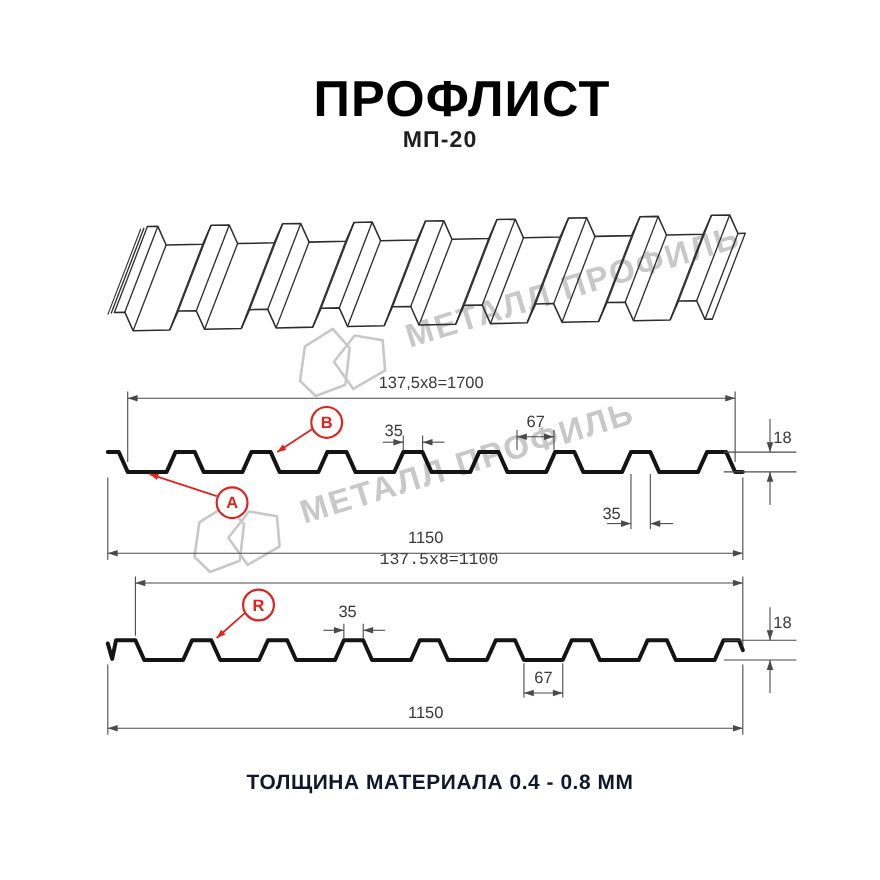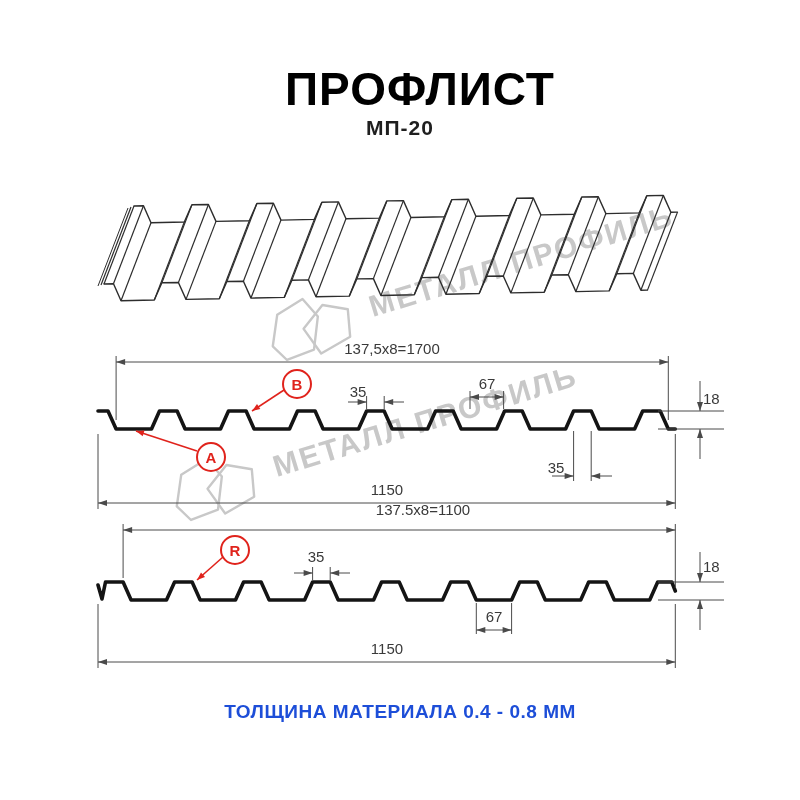--- a/index.html
+++ b/index.html
@@ -3,21 +3,21 @@
 <meta charset="utf-8">
 <style>
   html,body{margin:0;padding:0;background:#fff;}
   .page{position:relative;width:800px;height:800px;background:#fff;overflow:hidden;
         font-family:"Liberation Sans",sans-serif;}
   .title{position:absolute;left:400px;top:62px;transform:translateX(-50%);
          font-size:46px;font-weight:800;letter-spacing:1px;color:#000000;z-index:3;white-space:nowrap;margin-left:20px;}
   .subtitle{position:absolute;left:400px;top:116px;transform:translateX(-50%);
          font-size:21px;font-weight:600;letter-spacing:1px;color:#1f1f1f;z-index:3;text-align:right;}
   .footer{position:absolute;left:400px;top:701px;transform:translateX(-50%);
-         font-size:19px;font-weight:700;letter-spacing:.5px;color:#1d4ed8;z-index:3;white-space:nowrap;}
+         font-size:19px;font-weight:700;letter-spacing:.5px;color:#0f172a;z-index:3;white-space:nowrap;}
   .wm{position:absolute;display:flex;align-items:center;gap:14px;color:#c8c8c8;
       font-weight:700;font-size:30px;letter-spacing:2px;white-space:nowrap;z-index:1;
       transform:rotate(-17deg);transform-origin:40px 36px;}
   .wm svg{flex:0 0 auto;}
   .wm polygon{fill:none;stroke:#c8c8c8;stroke-width:2.5;stroke-linejoin:round;}
   #linework{position:absolute;left:0;top:0;z-index:2;}
   .dim{position:absolute;font-size:15px;color:#3a3a3a;white-space:nowrap;
        transform:translateX(-50%);z-index:3;}
   .dim.nc{transform:none;}
   .marker{position:absolute;width:26px;height:26px;border-radius:50%;
@@ -161,21 +161,21 @@
 
   <span class="dim" style="left:392px;top:340px;">137,5x8=1700</span>
   <span class="dim" style="left:358px;top:383px;">35</span>
   <span class="dim" style="left:487px;top:375px;">67</span>
   <span class="dim nc" style="left:703px;top:390px;">18</span>
   <span class="dim" style="left:556px;top:459px;">35</span>
   <span class="dim" style="left:387px;top:481px;">1150</span>
   <span class="marker" style="left: 196px; top: 442px; border: 2px solid rgb(224, 35, 28); color: rgb(224, 35, 28);">A</span>
   <span class="marker" style="left: 282px; top: 369px; border: 2px solid rgb(224, 35, 28); color: rgb(224, 35, 28);">B</span>
 
-  <span class="dim" style="left:423px;top:501px;">137.5x8=1100</span>
+  <span class="dim" style="left:399px;top:501px;font-family:Liberation Mono, monospace;">137.5x8=1100</span>
   <span class="dim" style="left:316px;top:548px;">35</span>
   <span class="dim nc" style="left:703px;top:558px;">18</span>
   <span class="dim" style="left:494px;top:608px;">67</span>
   <span class="dim" style="left:387px;top:640px;">1150</span>
   <span class="marker" style="left: 220px; top: 535px; border: 2px solid rgb(224, 35, 28); color: rgb(224, 35, 28);">R</span>
 
   <div class="footer">ТОЛЩИНА МАТЕРИАЛА 0.4 - 0.8 ММ</div>
 </div>
 
 </body></html>

